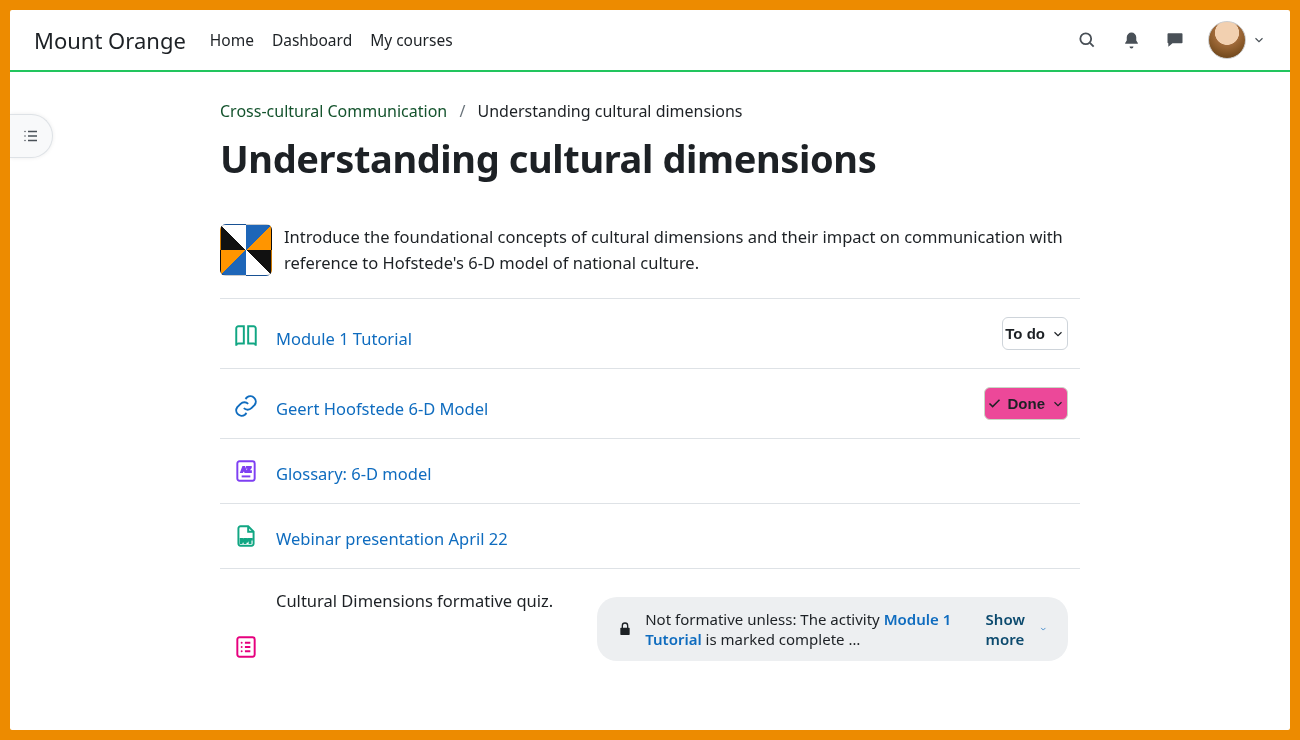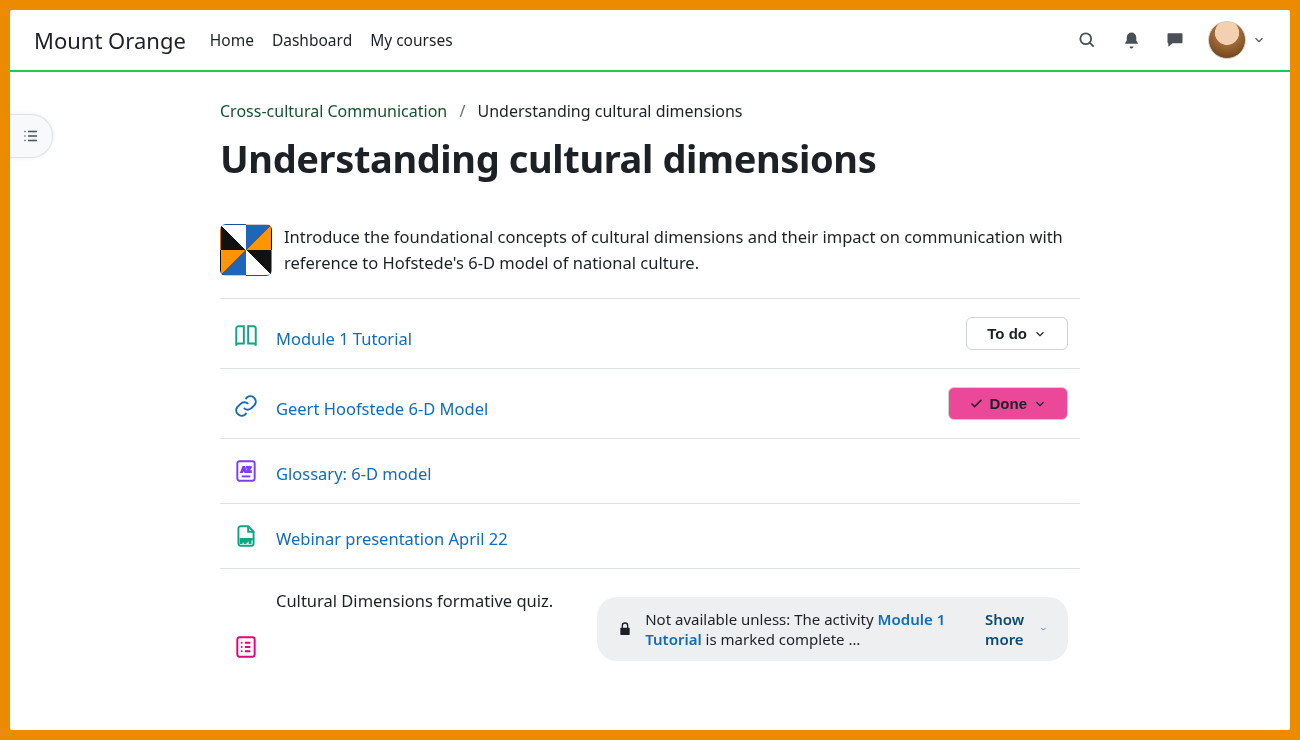--- a/index.html
+++ b/index.html
@@ -20,21 +20,21 @@
   .breadcrumb .current{color:#1d2125}
   h1{font-size:38px;font-weight:700;margin:6px 0 40px;letter-spacing:-.01em}
   .intro{display:flex;gap:12px;margin-bottom:22px;font-size:16.5px;line-height:1.55}
   .intro-img{width:50px;height:50px;border-radius:6px;background:conic-gradient(#1e66b8 0 45deg,#ff9500 45deg 90deg,#111 90deg 135deg,#fff 135deg 180deg,#1e66b8 180deg 225deg,#ff9500 225deg 270deg,#111 270deg 315deg,#fff 315deg 360deg);flex-shrink:0;border:1px solid #0003}
   .activity-list{border-top:1px solid #dee2e6}
   .activity{display:flex;align-items:flex-end;padding:18px 12px;border-bottom:1px solid #dee2e6;gap:16px}
   .act-icon{width:28px;height:28px;flex-shrink:0;display:flex;align-items:center;justify-content:center}
   .act-title{font-size:16.5px;color:#0f6cbf;text-decoration:none;margin-top:2px}
   .act-title.locked{color:#1d2125}
   .act-right{margin-left:auto}
-  .badge-btn{border:1px solid #ced4da;background:#fff;border-radius:6px;padding:7px 20px;font-size:15px;font-weight:600;display:flex;align-items:center;gap:6px;color:#1d2125;cursor:pointer}
+  .badge-btn{border:1px solid #ced4da;background:#fff;border-radius:6px;padding:7px 2px;font-size:15px;font-weight:600;display:flex;align-items:center;gap:6px;color:#1d2125;cursor:pointer}
   .badge-done{background:#ec4899;border-color:#c7d8c4}
   .restriction{margin-left:44px;margin-top:10px;background:#edeff1;border-radius:20px;padding:12px 20px;font-size:15px;display:flex;align-items:center;gap:12px;flex:1}
   .restriction .show-more{margin-left:auto;color:#0c4a6e;font-weight:600;display:flex;align-items:center;gap:4px;cursor:pointer}
   .restriction .lock{color:#1d2125}
   .restriction .link-inline{color:#0f6cbf;font-weight:600}
   .activity-col{display:flex;flex-direction:row;flex:1}
   .chev{width:14px;height:14px}
   svg{display:block}
 </style>
 </head>
@@ -177,21 +177,21 @@
         </span>
         <div class="activity-col">
           <span class="act-title locked">Cultural Dimensions formative quiz.</span>
           <div class="restriction">
             <span class="lock">
               <svg width="16" height="16" viewBox="0 0 24 24" fill="#1d2125">
                   <path d="M7 10V7a5 5 0 0 1 10 0v3h1a1 1 0 0 1 1 1v9a1 1 0 0 1-1 1H6a1 1 0 0 1-1-1v-9a1 1 0 0 1 1-1h1zm2 0h6V7a3 3 0 0 0-6 0v3z"></path>
                 </svg>
             </span>
             <span>
-              <span>Not available unless: The activity </span><span class="link-inline">Module 1 Tutorial</span><span> is marked complete …</span>
+              <span>Not formative unless: The activity </span><span class="link-inline">Module 1 Tutorial</span><span> is marked complete …</span>
             </span>
             <span class="show-more">
               <span>Show more</span>
               <svg class="chev" viewBox="0 0 24 24" fill="none" stroke="#0f6cbf" stroke-width="2">
                   <polyline points="6 9 12 15 18 9"></polyline>
                 </svg>
             </span>
           </div>
         </div>
       </div>

